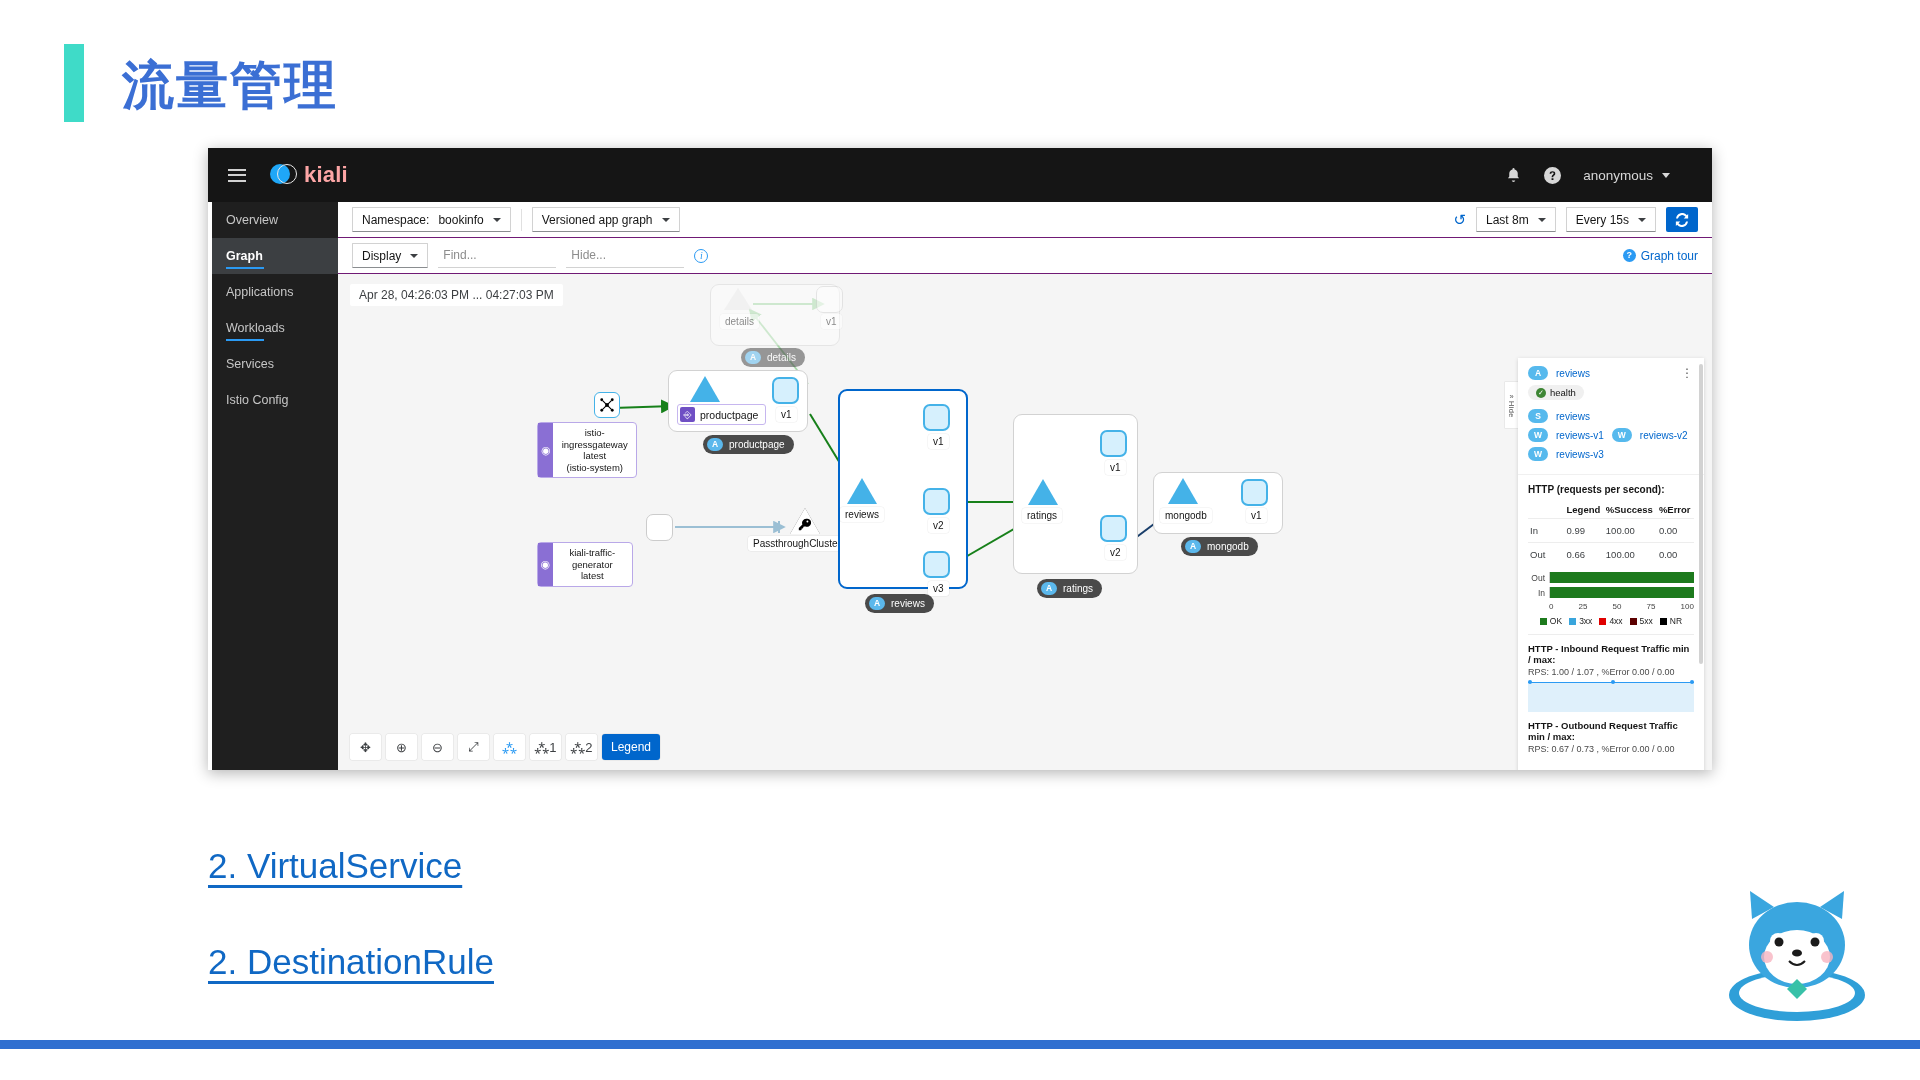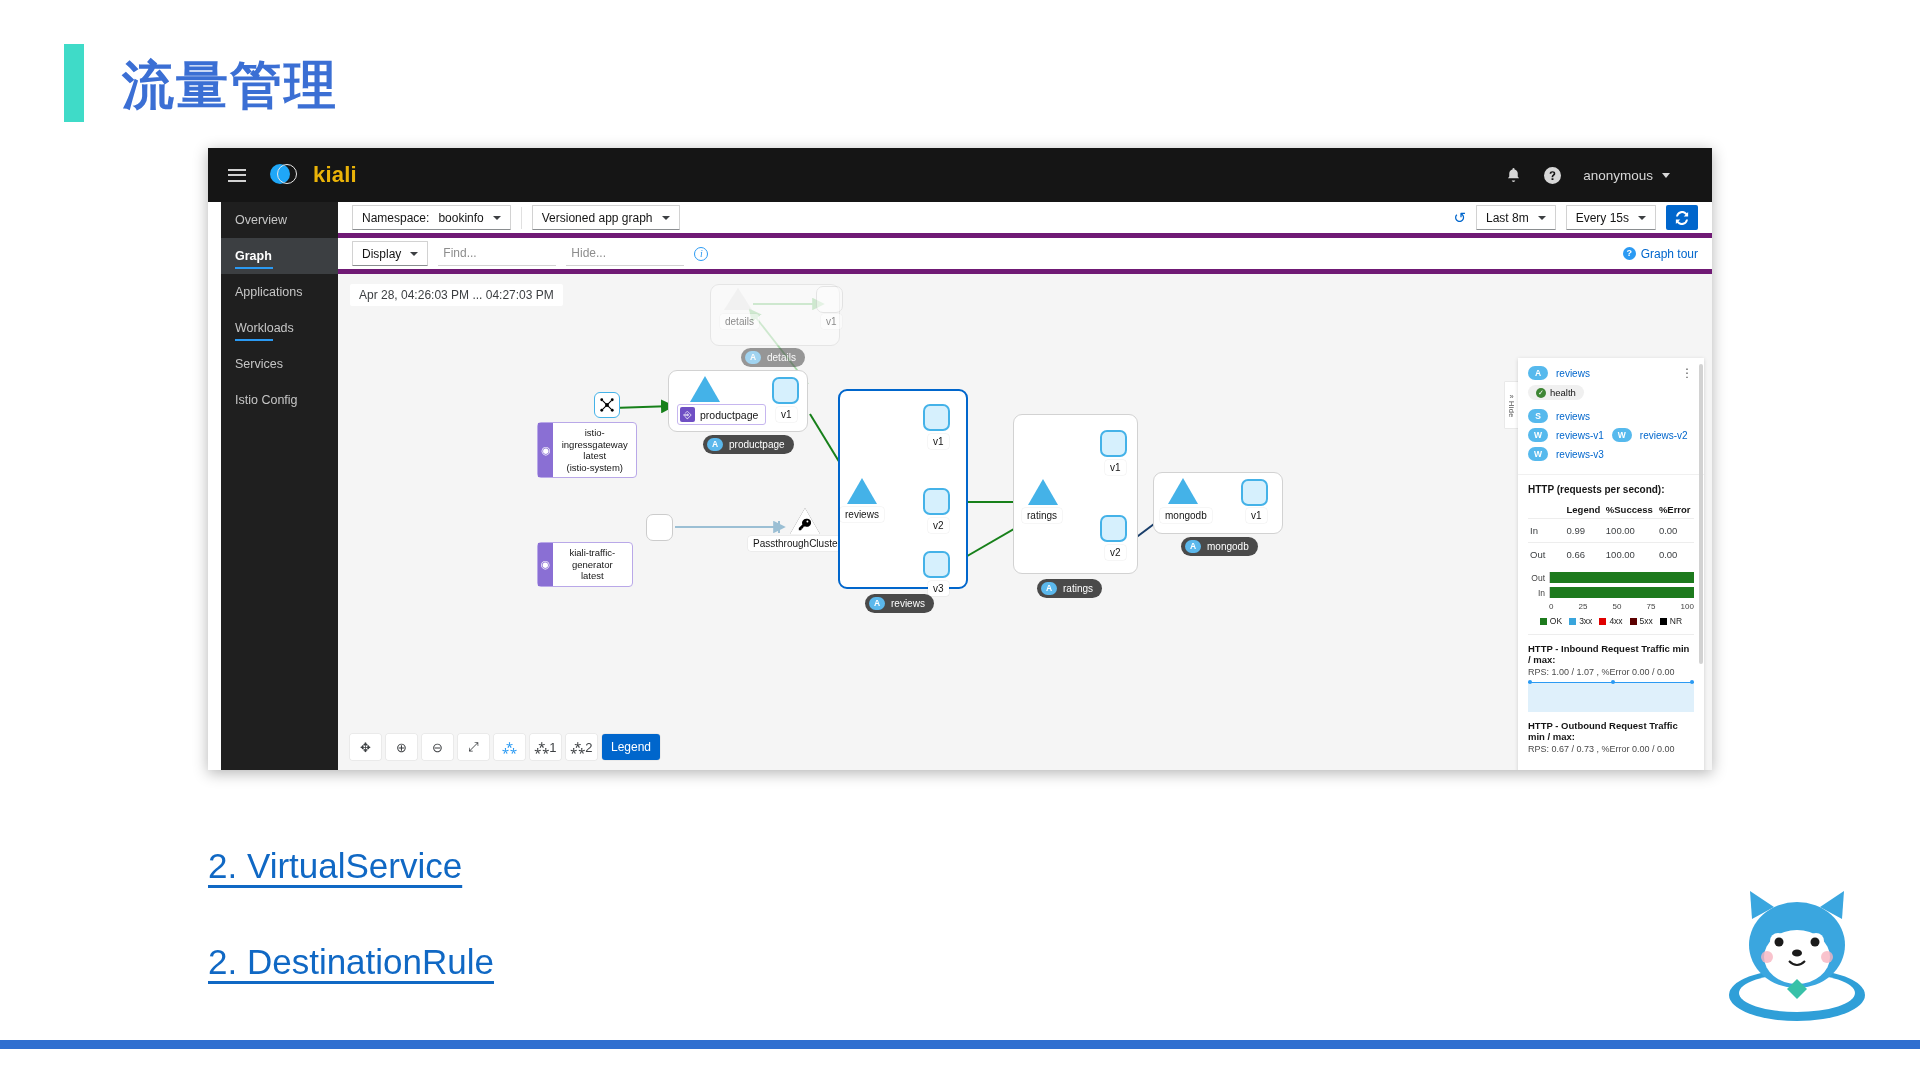--- a/index.html
+++ b/index.html
@@ -43,55 +43,55 @@
   .kiali-mark { position: relative; width: 26px; height: 26px; }
   .kiali-mark .c1 {
     position: absolute; left: 0; top: 2px; width: 20px; height: 20px;
     border-radius: 50%; background: #1fa7f8;
   }
   .kiali-mark .c2 {
     position: absolute; left: 7px; top: 2px; width: 20px; height: 20px;
     border-radius: 50%; border: 1.6px solid #e8e8e8; background: transparent;
   }
   .kiali-word {
-    color: #eab308; font-size: 22px; font-weight: bold; margin-left: 17px;
+    color: #fca5a5; font-size: 22px; font-weight: bold; margin-left: 8px;
     letter-spacing: .2px;
   }
   .masthead-right {
     margin-left: auto; display: flex; align-items: center; gap: 22px;
     padding-right: 42px; color: #d7d7d7; font-size: 13.5px;
   }
   .ic { width: 17px; height: 17px; fill: #d7d7d7; cursor: pointer; }
   .user-menu { display: flex; align-items: center; gap: 9px; cursor: pointer; }
   .caret { width: 0; height: 0; border-left: 4.5px solid transparent;
            border-right: 4.5px solid transparent; border-top: 5px solid #d7d7d7; }
 
   
   .sidebar {
-    position: absolute; left: 13px; top: 54px; width: 130px; bottom: 0;
+    position: absolute; left: 4px; top: 54px; width: 130px; bottom: 0;
     background: #1f1f1f;
   }
   .nav-item {
     position: relative; padding: 11px 0 11px 14px; font-size: 12.5px;
     color: #c6c6c6; cursor: pointer;
   }
   .nav-item.active { background: #3c3f42; color: #fff; font-weight: bold; }
   .nav-item .ul {
     position: absolute; left: 14px; bottom: 5px; width: 38px; height: 2.5px;
     background: #2b9af3;
   }
 
   
   .content {
     position: absolute; left: 130px; top: 54px; right: 0; bottom: 0;
     background: #fff;
   }
   .toolbar-row {
     display: flex; align-items: center; height: 36px;
-    padding: 0 14px; gap: 10px; border-bottom: 5px solid #701a75;
+    padding: 0 14px; gap: 10px; border-bottom: 1px solid #701a75;
   }
   .ctl {
     height: 25px; border: 1px solid #d2d2d2; border-bottom: 1.6px solid #8a8d90;
     background: #fff; display: flex; align-items: center; gap: 9px;
     padding: 0 9px; font-size: 12px; color: #151515; cursor: pointer;
     white-space: nowrap; border-radius: 1px;
   }
   .ctl .caret-d { width: 0; height: 0; border-left: 4px solid transparent;
                   border-right: 4px solid transparent; border-top: 4.5px solid #3c3f42; }
   .vdiv { width: 1px; height: 22px; background: #e0e0e0; }

